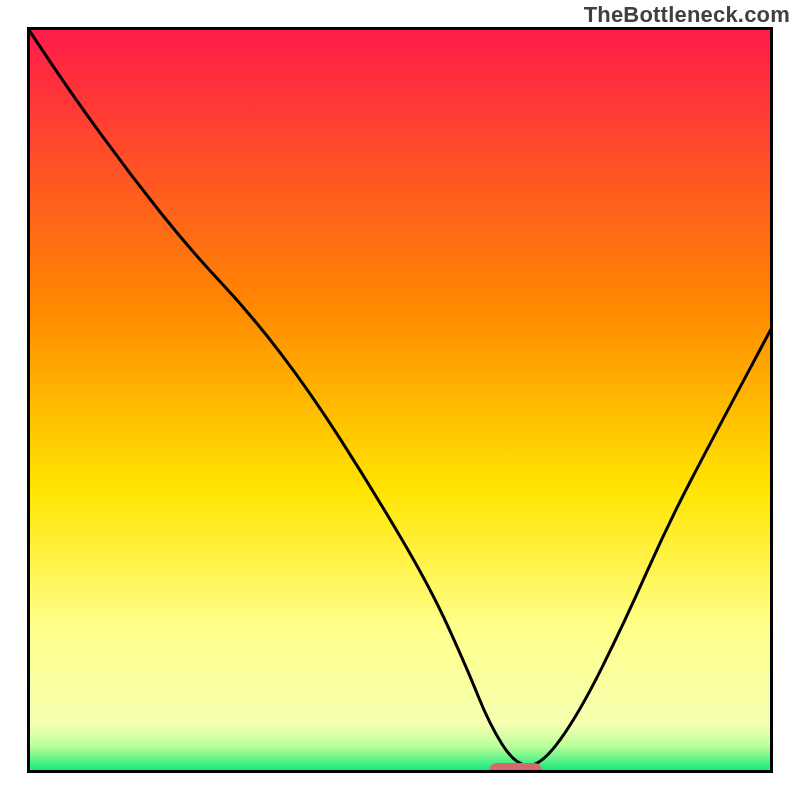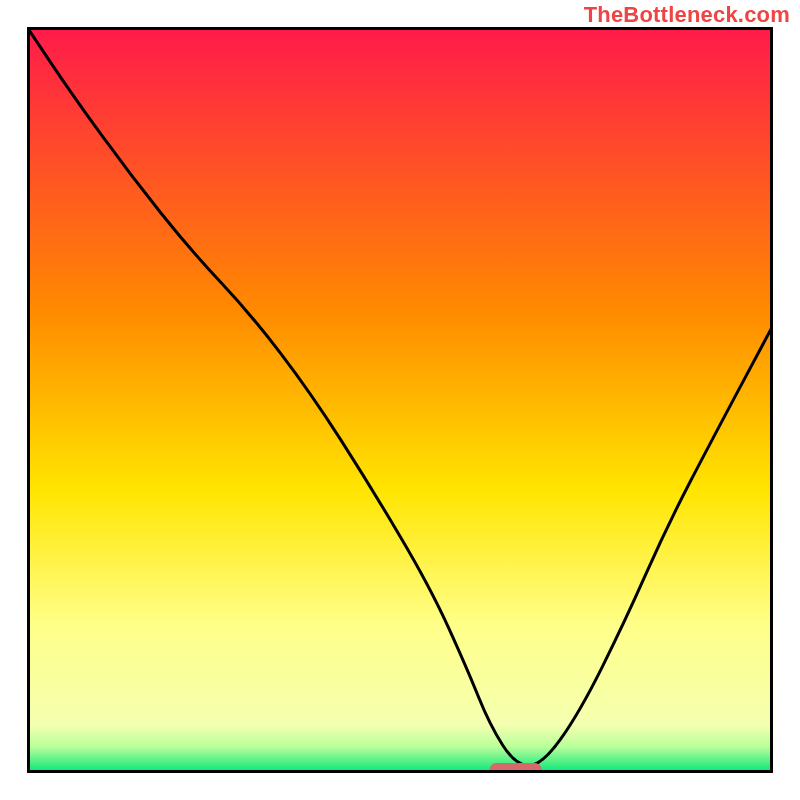--- a/index.html
+++ b/index.html
@@ -14,21 +14,21 @@
     position: relative;
     width: 800px;
     height: 800px;
   }
   .watermark {
     position: absolute;
     top: 2px;
     right: 10px;
     font-size: 22px;
     font-weight: bold;
-    color: #ef4444;
+    color: #404040;
     letter-spacing: 0.2px;
   }
   .frame {
     position: absolute;
     left: 27px;
     top: 27px;
     width: 746px;
     height: 746px;
     box-sizing: border-box;
   }

